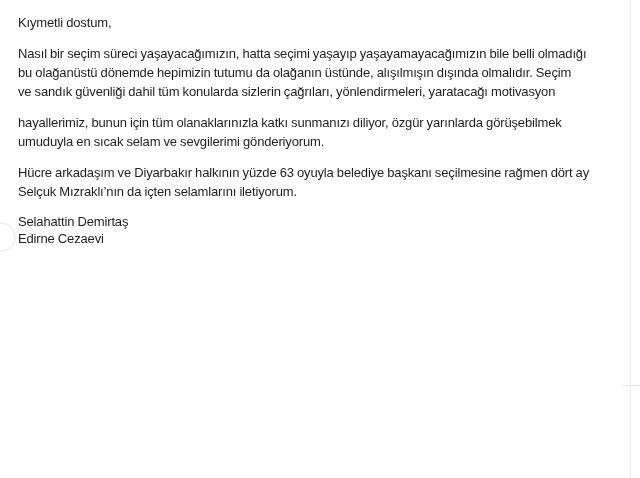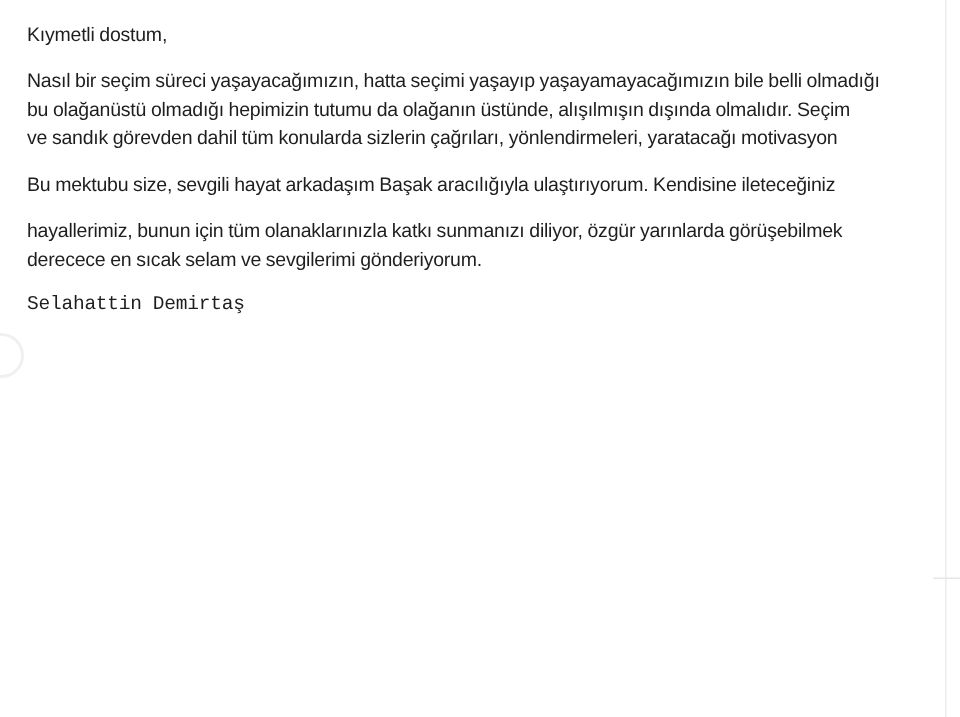--- a/index.html
+++ b/index.html
@@ -52,21 +52,20 @@
     .letter p {
       margin: 0 0 12px 0;
       white-space: nowrap;
     }
     .letter p .ln {
       display: block;
     }
     .letter p.signature {
       margin-bottom: 12px;
       line-height: 17px;
-      font-family: Liberation Mono, monospace;
     }
     .ghost-mark {
       position: absolute;
       left: -14px;
       top: 222px;
       width: 26px;
       height: 26px;
       border: 2px solid #f0f0f0;
       border-radius: 50%;
     }
@@ -77,37 +76,39 @@
 <div class="page">
   <div class="ghost-mark"></div>
 
   <div class="letter">
     <p>
       <span class="ln">Kıymetli dostum,</span>
     </p>
 
     <p>
       <span class="ln">Nasıl bir seçim süreci yaşayacağımızın, hatta seçimi yaşayıp yaşayamayacağımızın bile belli olmadığı</span>
-      <span class="ln">bu olağanüstü olmadığı hepimizin tutumu da olağanın üstünde, alışılmışın dışında olmalıdır. Seçim</span>
-      <span class="ln">ve sandık görevden dahil tüm konularda sizlerin çağrıları, yönlendirmeleri, yaratacağı motivasyon</span>
-    </p>
-
-    <p>
-      <span class="ln">Bu mektubu size, sevgili hayat arkadaşım Başak aracılığıyla ulaştırıyorum. Kendisine ileteceğiniz</span>
-    </p>
-
-    <p>
-      <span class="ln">hayallerimiz, bunun için tüm olanaklarınızla katkı sunmanızı diliyor, özgür yarınlarda görüşebilmek</span>
-      <span class="ln">derecece en sıcak selam ve sevgilerimi gönderiyorum.</span>
+      <span class="ln">bu olağanüstü dönemde hepimizin tutumu da olağanın üstünde, alışılmışın dışında olmalıdır. Seçim</span>
+      <span class="ln">ve sandık güvenliği dahil tüm konularda sizlerin çağrıları, yönlendirmeleri, yaratacağı motivasyon</span>
     </p>
 
     <p>
     </p>
 
+    <p>
+      <span class="ln">hayallerimiz, bunun için tüm olanaklarınızla katkı sunmanızı diliyor, özgür yarınlarda görüşebilmek</span>
+      <span class="ln">umuduyla en sıcak selam ve sevgilerimi gönderiyorum.</span>
+    </p>
+
+    <p>
+      <span class="ln">Hücre arkadaşım ve Diyarbakır halkının yüzde 63 oyuyla belediye başkanı seçilmesine rağmen dört ay</span>
+      <span class="ln">Selçuk Mızraklı’nın da içten selamlarını iletiyorum.</span>
+    </p>
+
 
     <p class="signature">
       <span class="ln">Selahattin Demirtaş</span>
+      <span class="ln">Edirne Cezaevi</span>
     </p>
   </div>
 </div>
 
 <div class="right-edge"></div>
 <div class="right-tick"></div>
 
 </body></html>

